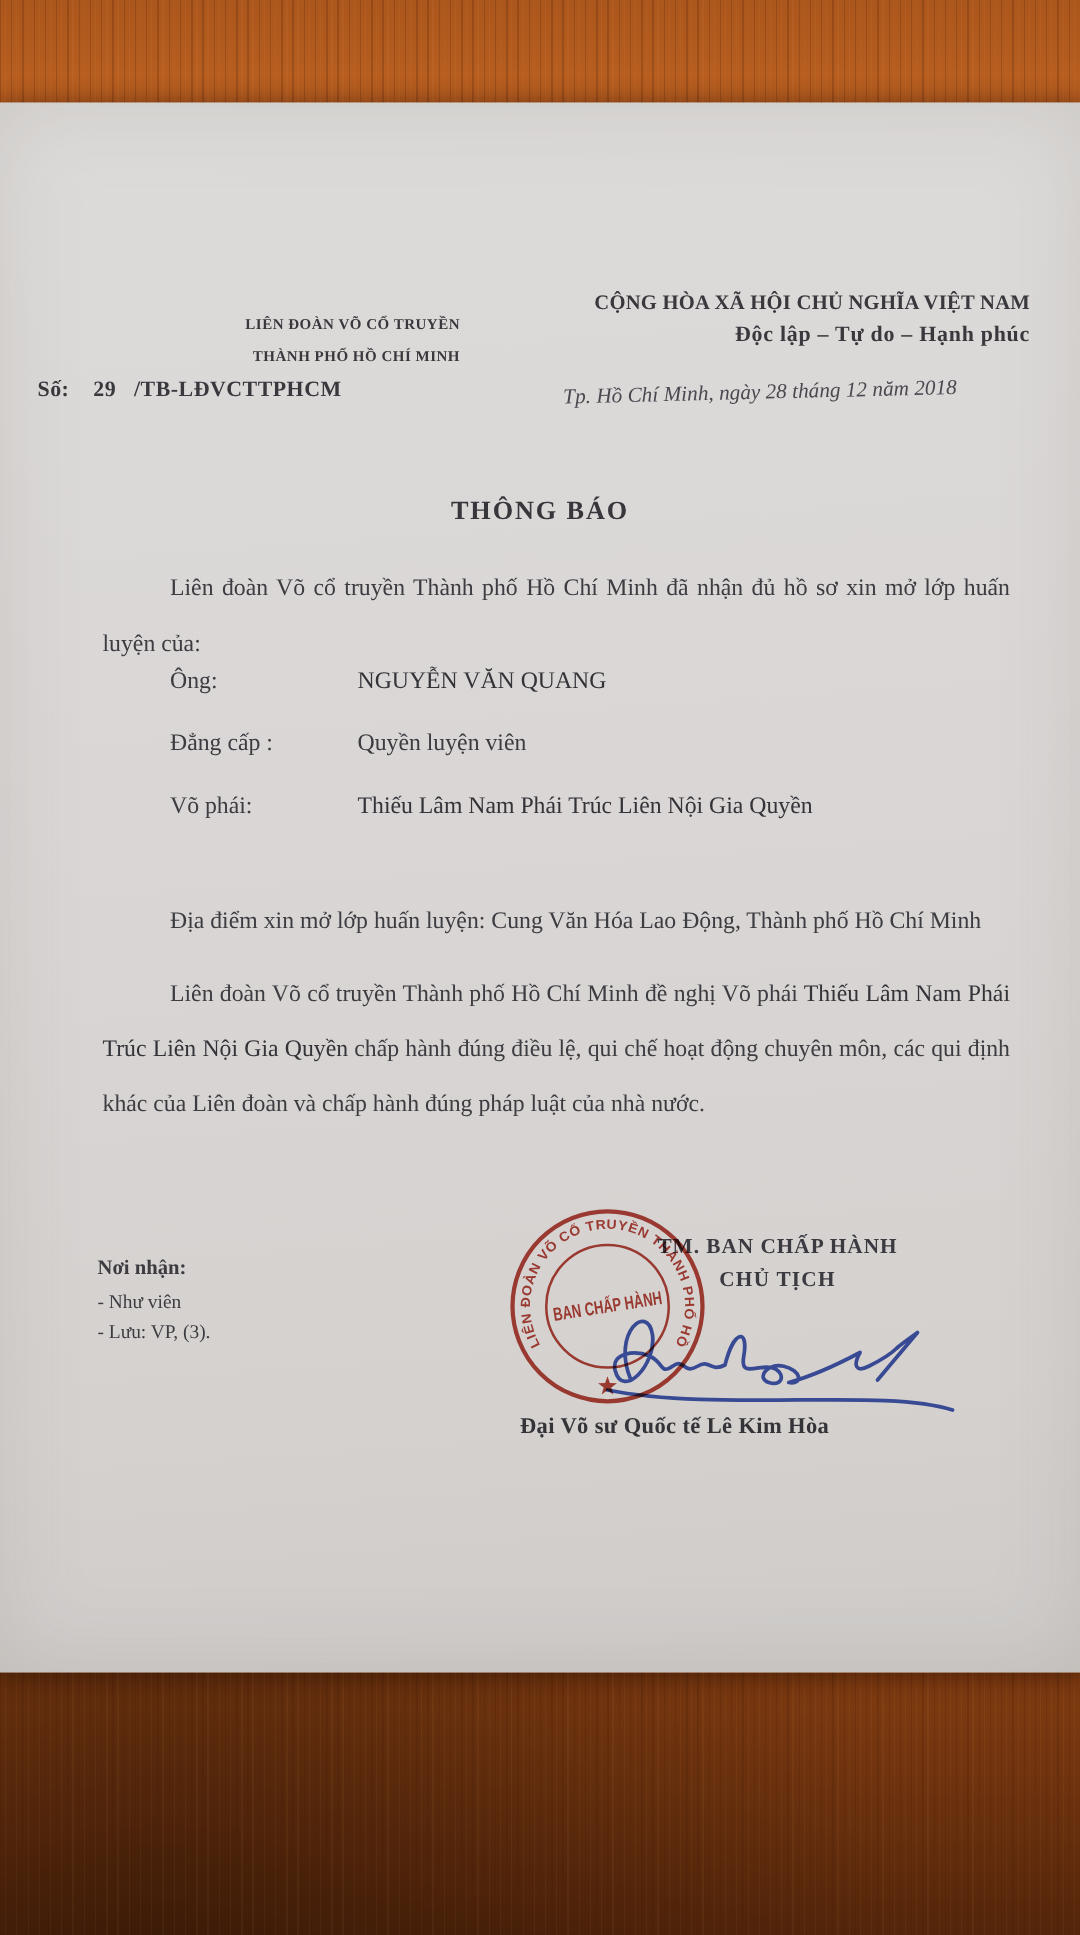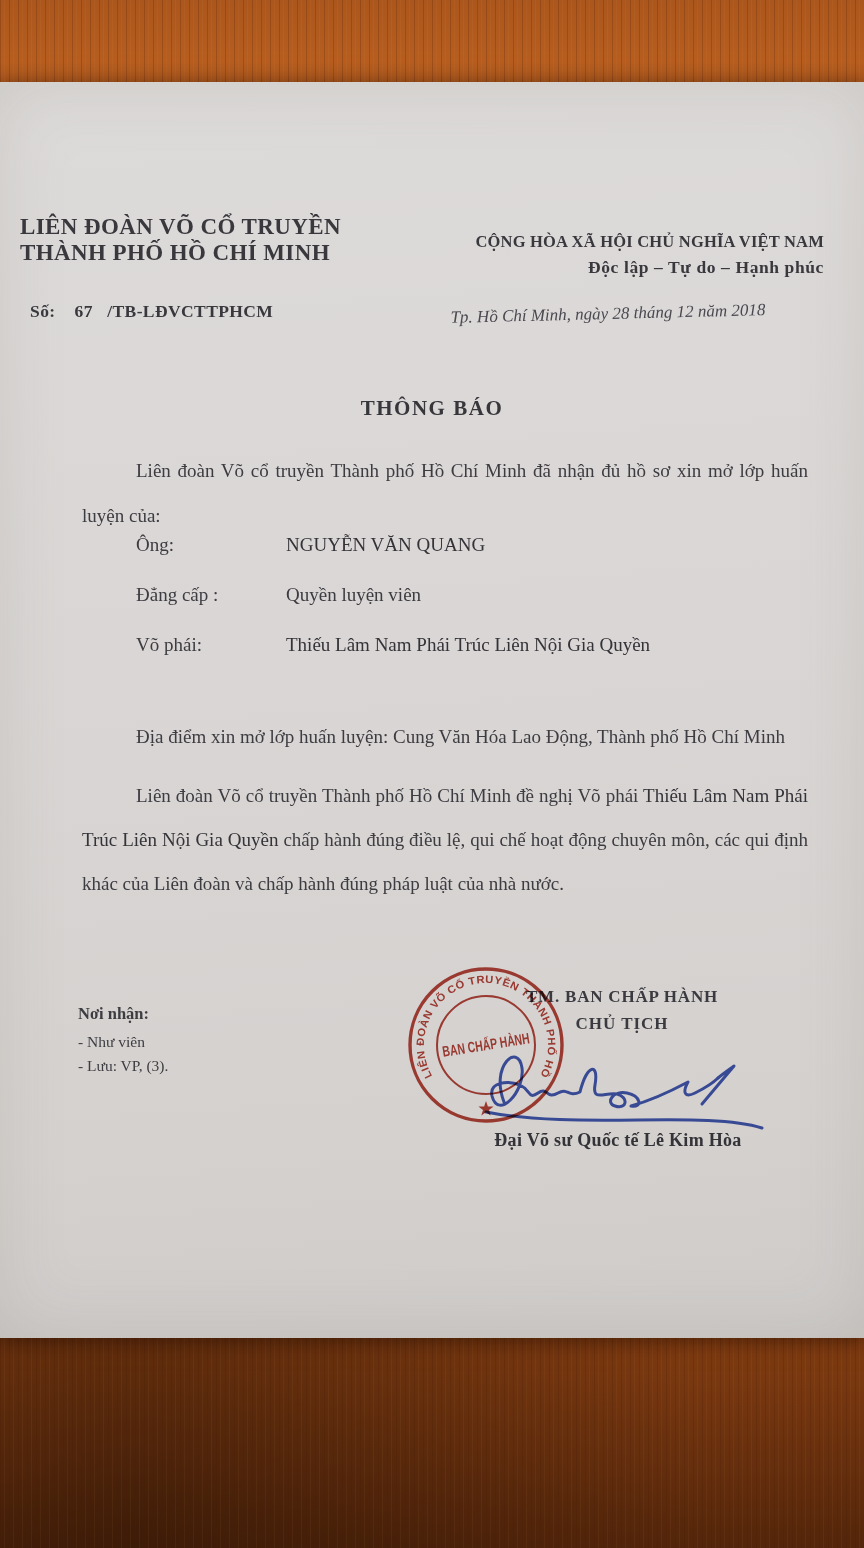--- a/index.html
+++ b/index.html
@@ -20,22 +20,22 @@
   }
   
   .paper{
     position:absolute;left:-4px;right:-4px;top:82px;height:1256px;
     background:linear-gradient(176deg,#dddbda 0%,#d9d6d5 45%,#d4d1cf 82%,#cecbc9 100%);
     box-shadow:0 3px 20px rgba(25,8,0,.55), inset 0 0 70px rgba(125,115,100,.18);
   }
   .abs{position:absolute;}
   .b{font-weight:normal;color:#343338;}
   
-  .hdr-left{left:24px;top:132px;width:348px;text-align:left;
-    font-size:23px;font-weight:bold;line-height:26px;letter-spacing:.4px;color:#39383d;}
+  .hdr-left{left:24px;top:164px;width:348px;text-align:right;
+    font-size:12px;font-weight:bold;line-height:26px;letter-spacing:.4px;color:#39383d;}
   .hdr-num{left:34px;top:219px;font-size:17.5px;font-weight:bold;
     letter-spacing:.4px;color:#39383d;white-space:pre;}
   .hdr-right{left:396px;top:148px;width:432px;text-align:right;color:#39383d;}
   .hdr-right .l1{font-size:16.5px;font-weight:bold;letter-spacing:.2px;line-height:24px;}
   .hdr-right .l2{font-size:17.5px;font-weight:bold;letter-spacing:.6px;line-height:26px;}
   .hdr-date{left:396px;top:222px;width:432px;text-align:center;font-style:italic;
     font-size:17px;color:#4a4950;transform:rotate(-1.4deg);}
   
   .doc-title{left:0;right:0;top:314px;text-align:center;font-size:21px;
     font-weight:bold;letter-spacing:1.5px;color:#37363b;}
@@ -49,42 +49,42 @@
   .field-row .val{position:absolute;left:290px;white-space:nowrap;}
   .f1{top:452px;} .f2{top:502px;} .f3{top:552px;}
   .p2{top:632px;}
   .p3{top:692px;line-height:44px;}
   
   .noi-nhan{left:82px;top:920px;font-size:15.5px;color:#3d3c41;line-height:24px;}
   .noi-nhan .t{font-weight:bold;font-size:16.5px;margin-bottom:4px;}
   .sig-head{left:432px;top:902px;width:388px;text-align:center;color:#3b3a40;}
   .sig-head .l1{font-size:17px;font-weight:bold;letter-spacing:.8px;line-height:26px;}
   .sig-head .l2{font-size:17px;font-weight:bold;letter-spacing:1px;line-height:28px;}
-  .signer{left:420px;top:1048px;width:404px;text-align:center;
+  .signer{left:420px;top:1048px;width:404px;
     font-size:18px;font-weight:bold;letter-spacing:.3px;color:#343338;}
   .stamp-svg{left:404px;top:878px;width:172px;height:172px;
     mix-blend-mode:multiply;opacity:.93;z-index:6;}
   .sign-svg{left:470px;top:958px;width:320px;height:100px;z-index:5;opacity:.92;}
   .stamp-ring-text{font-family:"Liberation Sans","DejaVu Sans",sans-serif;
     font-weight:bold;font-size:10.6px;letter-spacing:.5px;}
   .stamp-center-text{font-family:"Liberation Sans","DejaVu Sans",sans-serif;
     font-weight:bold;font-size:15px;}
 </style>
 </head>
 <body>
 
 <div class="desk"></div>
 
 <div class="paper">
 
   <div class="abs hdr-left">
     <div>LIÊN ĐOÀN VÕ CỔ TRUYỀN</div>
     <div>THÀNH PHỐ HỒ CHÍ MINH</div>
   </div>
-  <div class="abs hdr-num">Số:    67   /TB-LĐVCTTPHCM</div>
+  <div class="abs hdr-num">Số:    29   /TB-LĐVCTTPHCM</div>
 
   <div class="abs hdr-right">
     <div class="l1">CỘNG HÒA XÃ HỘI CHỦ NGHĨA VIỆT NAM</div>
     <div class="l2">Độc lập – Tự do – Hạnh phúc</div>
   </div>
   <div class="abs hdr-date">Tp. Hồ Chí Minh, ngày 28 tháng 12  năm 2018</div>
 
   <div class="abs doc-title">THÔNG BÁO</div>
 
   <div class="abs para indent p1">Liên đoàn Võ cổ truyền Thành phố Hồ Chí Minh đã nhận đủ hồ sơ xin mở lớp huấn luyện của:</div>

